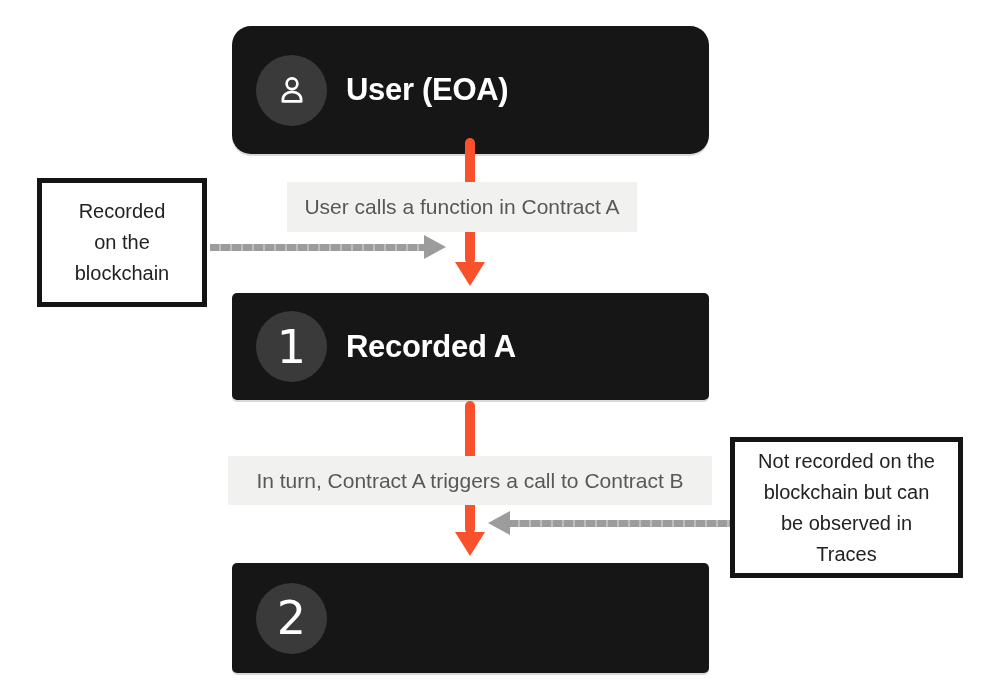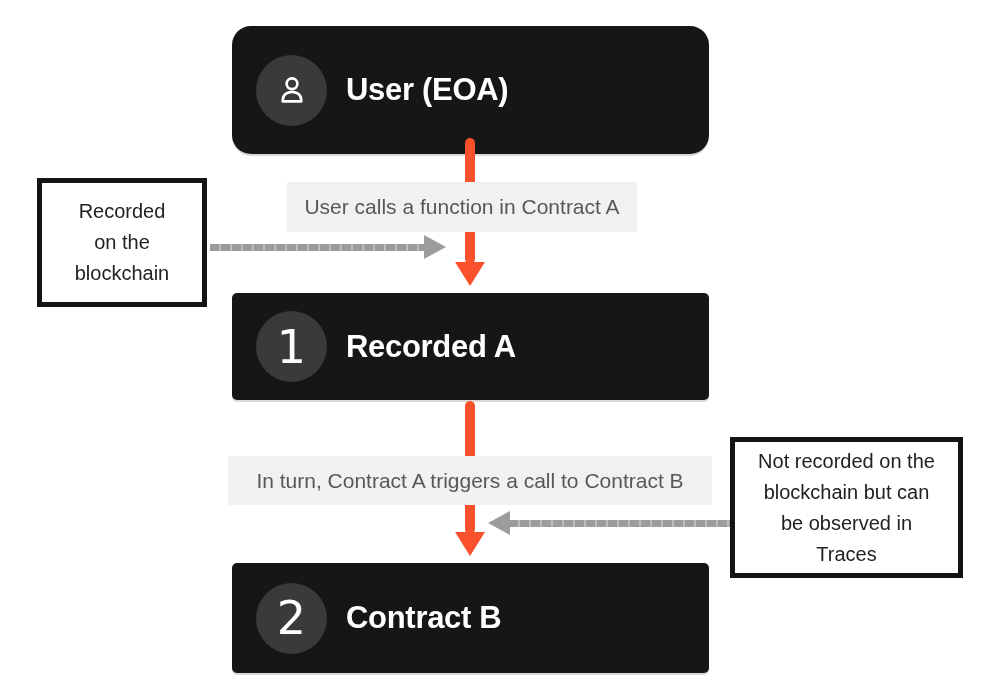--- a/index.html
+++ b/index.html
@@ -98,16 +98,15 @@
 
   <div class="note note-right">Not recorded on the
 blockchain but can
 be observed in
 Traces</div>
   <div class="gshaft gshaft-2"></div>
   <div class="ghead ghead-left"></div>
 
   <div class="node node-b">
     <div class="badge">2</div>
-    <div class="node-title">Contract B</div>
   </div>
 
 </div>
 
 </body></html>

